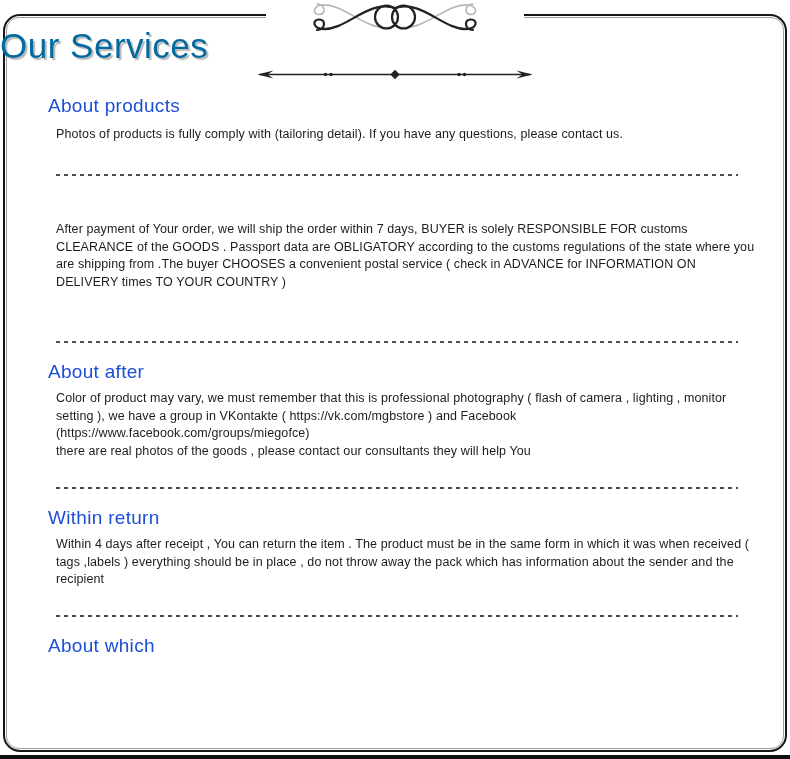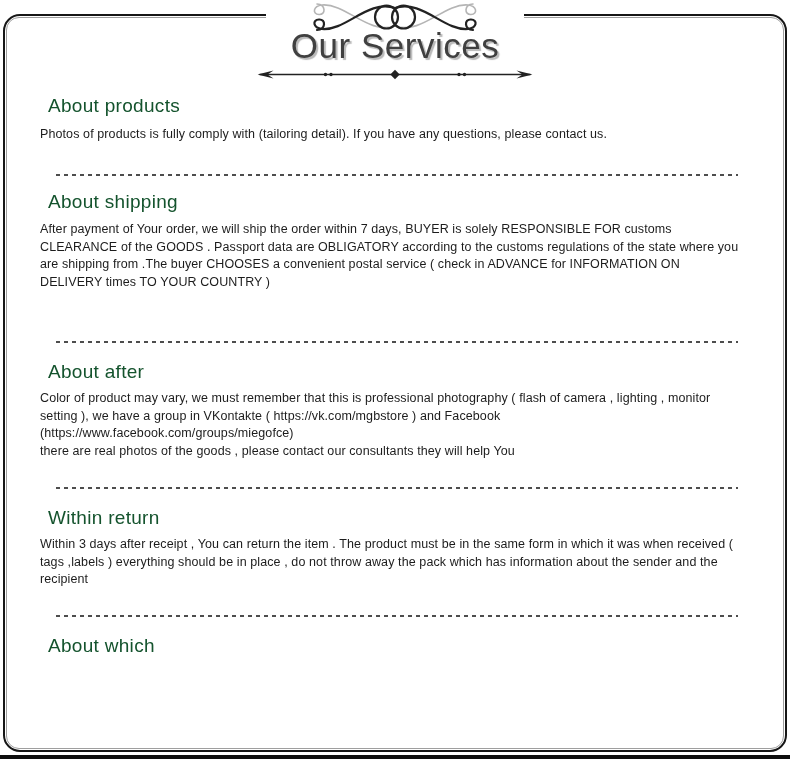--- a/index.html
+++ b/index.html
@@ -38,44 +38,44 @@
     position: absolute;
     top: 1px; left: 50%;
     transform: translateX(-50%);
     background: #ffffff;
     padding: 0 14px;
     line-height: 0;
   }
   .page-title {
     position: absolute;
     top: 26px; left: 0; right: 0;
-    text-align: center;
+    text-align: left;
     font-size: 35px;
     line-height: 40px;
-    color: #404040;
+    color: #0369a1;
     text-shadow: 2px 2px 1px #b9b9b9;
     letter-spacing: 0.5px;
   }
   .title-divider {
     position: absolute;
     top: 68px; left: 50%;
     transform: translateX(-50%);
     line-height: 0;
   }
   .section-heading {
     position: absolute;
     left: 48px;
     font-size: 19px;
     line-height: 24px;
-    color: #14532d;
+    color: #1d4ed8;
     letter-spacing: 0.3px;
   }
   .section-body {
     position: absolute;
-    left: 40px;
+    left: 56px;
     width: 700px;
     font-size: 12.5px;
     line-height: 17.5px;
     color: #1c1c1c;
     white-space: pre-line;
     letter-spacing: 0.1px;
   }
   .dashed-sep {
     position: absolute;
     left: 56px;
@@ -125,29 +125,28 @@
       <circle cx="73.5" cy="6.5" r="1.7" fill="#222222"></circle>
       <circle cx="201.5" cy="6.5" r="1.7" fill="#222222"></circle>
       <circle cx="207" cy="6.5" r="1.7" fill="#222222"></circle>
     </svg>
   </div>
 
   <div class="section-heading" style="top:94px">About products</div>
   <div class="section-body" style="top:126px">Photos of products is fully comply with (tailoring detail). If you have any questions, please contact us.</div>
   <div class="dashed-sep" style="top:174px"></div>
 
-  <div class="section-heading" style="top:190px">About shipping</div>
   <div class="section-body" style="top:221px">After payment of Your order, we will ship the order within 7 days, BUYER is solely RESPONSIBLE FOR customs CLEARANCE of the GOODS . Passport data are OBLIGATORY according to the customs regulations of the state where you are shipping from .The buyer CHOOSES a convenient postal service ( check in ADVANCE for INFORMATION ON DELIVERY times TO YOUR COUNTRY )</div>
   <div class="dashed-sep" style="top:341px"></div>
 
   <div class="section-heading" style="top:360px">About after</div>
   <div class="section-body" style="top:390px">Color of product may vary, we must remember that this is professional photography ( flash of camera , lighting , monitor setting ), we have a group in VKontakte ( https://vk.com/mgbstore ) and Facebook
 (https://www.facebook.com/groups/miegofce)
  there are real photos of the goods , please contact our consultants they will help You</div>
   <div class="dashed-sep" style="top:487px"></div>
 
   <div class="section-heading" style="top:506px">Within return</div>
-  <div class="section-body" style="top:536px">Within 3 days after receipt , You can return the item . The product must be in the same form in which it was when received ( tags ,labels ) everything should be in place , do not throw away the pack which has information about the sender and the recipient</div>
+  <div class="section-body" style="top:536px">Within 4 days after receipt , You can return the item . The product must be in the same form in which it was when received ( tags ,labels ) everything should be in place , do not throw away the pack which has information about the sender and the recipient</div>
   <div class="dashed-sep" style="top:615px"></div>
 
   <div class="section-heading" style="top:634px">About which</div>
 
 </div>
 
 </body></html>

